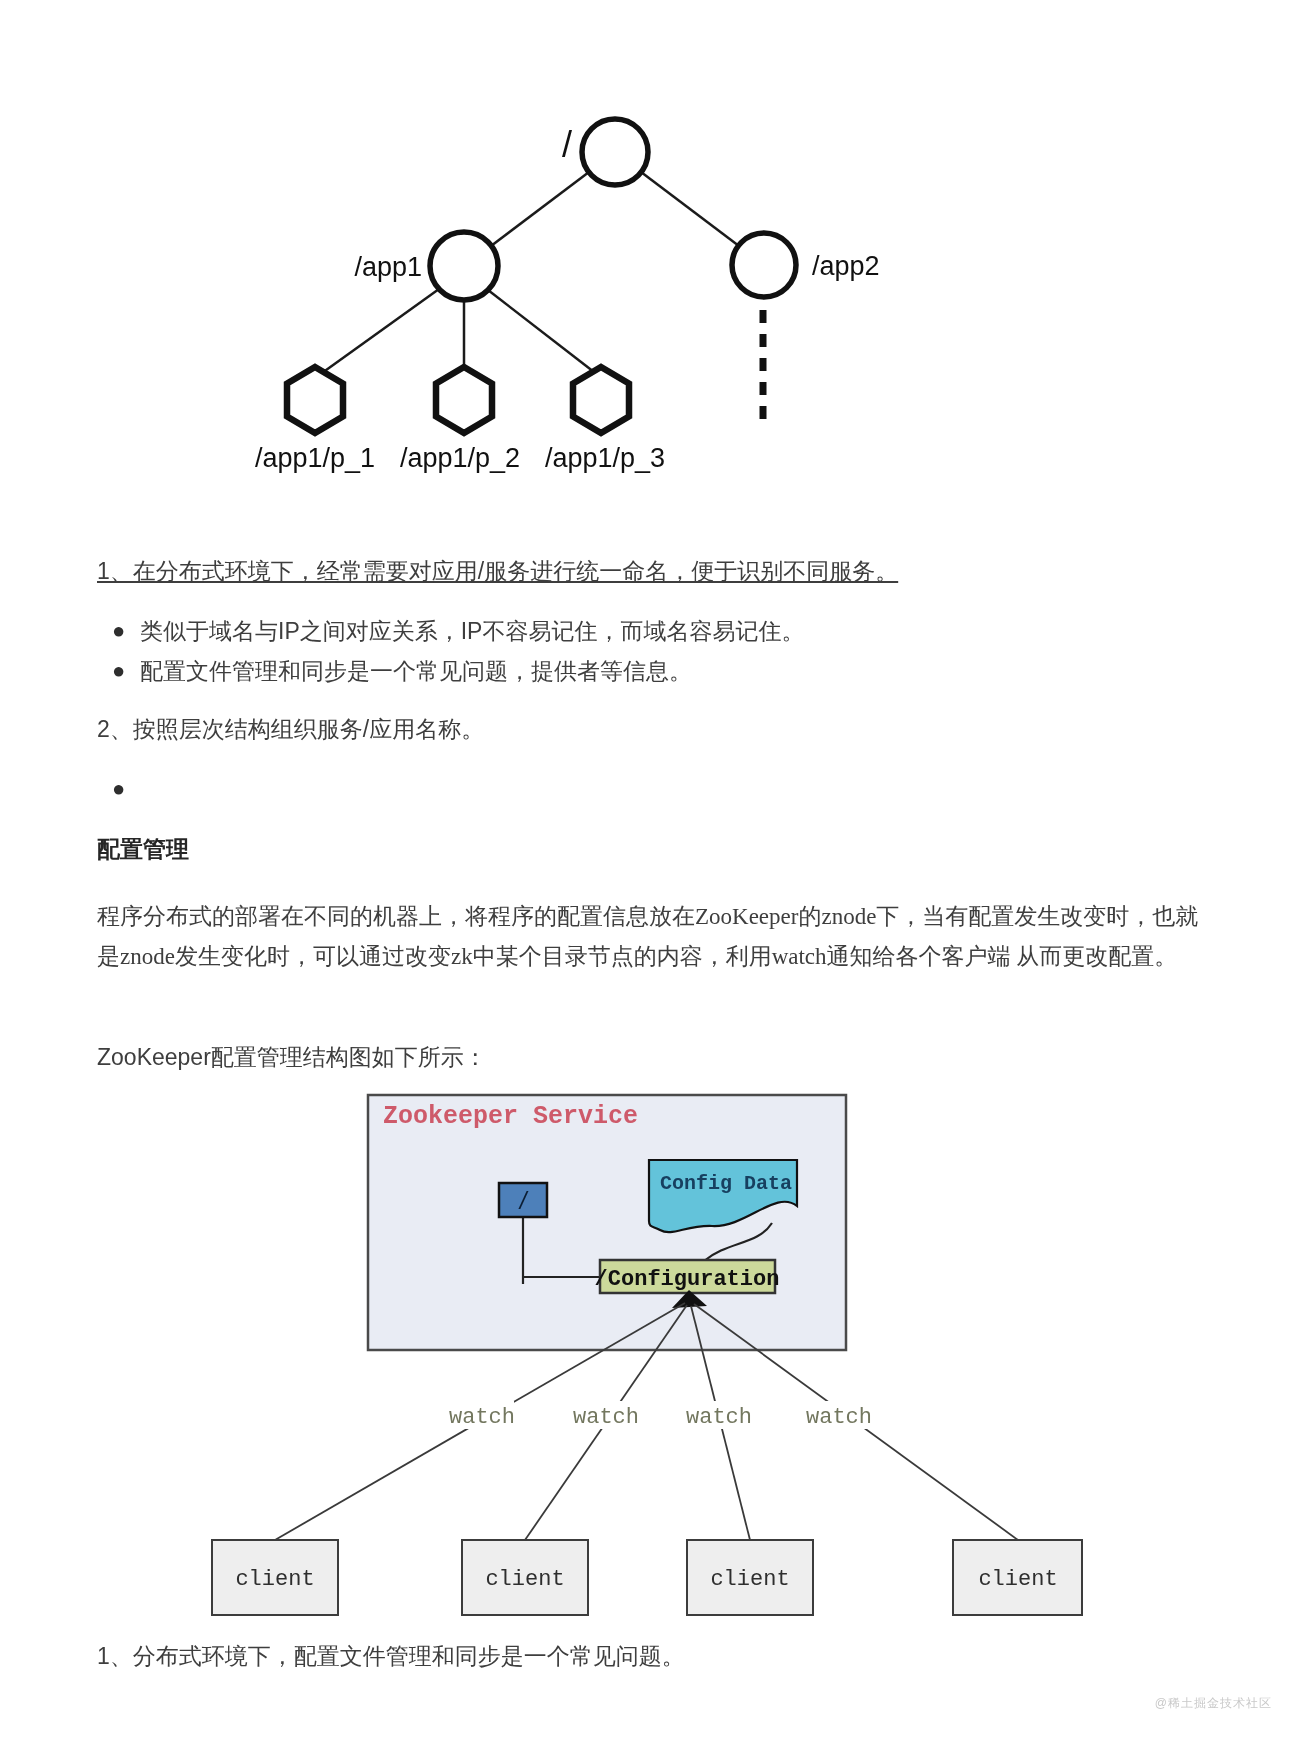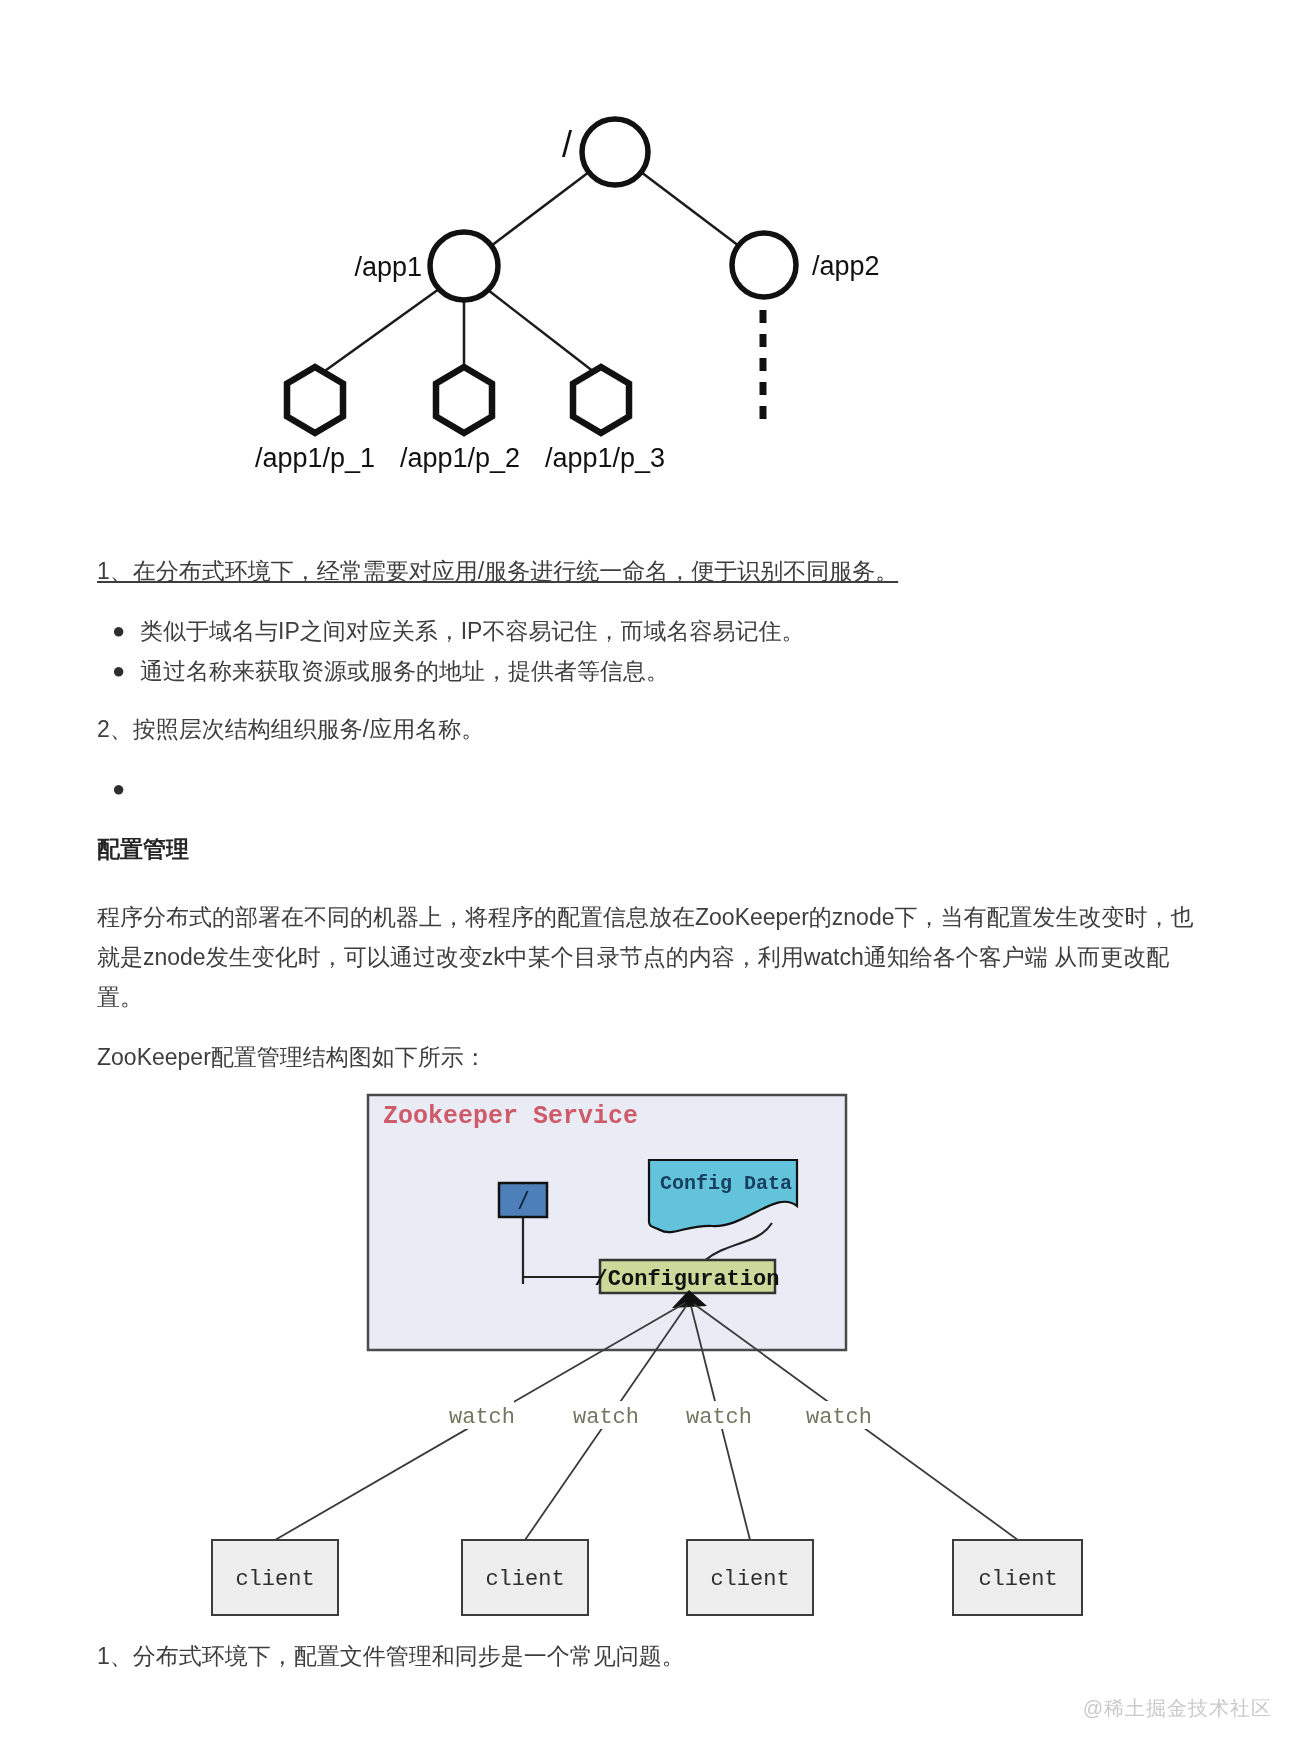--- a/index.html
+++ b/index.html
@@ -17,21 +17,21 @@
   .heading{font-weight:bold;color:#262626;}
   .bullet-row{
     position:absolute;left:112px;width:1100px;display:flex;align-items:flex-start;
     font-size:23px;line-height:34px;color:#3e3e3e;
   }
   .bullet-dot{
     width:28px;flex:0 0 28px;color:#2e2e2e;font-size:22px;line-height:34px;
   }
   .watermark{
     position:absolute;right:34px;top:1695px;
-    font-size:20px;color:#c9c9c9;letter-spacing:1px;
+    font-size:12px;color:#c9c9c9;letter-spacing:1px;
   }
   svg text{font-family:"Liberation Sans",sans-serif;}
   .mono{font-family:"Liberation Mono","DejaVu Sans Mono",monospace;}
 </style>
 </head>
 <body>
 
 <svg class="abs" style="left:250px;top:95px;" width="700" height="420" viewBox="0 0 700 420">
 
   <g stroke="#1b1b1b" stroke-width="2.5">
@@ -63,32 +63,32 @@
 </svg>
 
 <div class="txt" style="top:554px;text-decoration:underline;">1、在分布式环境下，经常需要对应用/服务进行统一命名，便于识别不同服务。</div>
 
 <div class="bullet-row" style="top:614px;">
   <span class="bullet-dot">●︎</span>
   <span>类似于域名与IP之间对应关系，IP不容易记住，而域名容易记住。</span>
 </div>
 <div class="bullet-row" style="top:654px;">
   <span class="bullet-dot">●︎</span>
-  <span>通过名称来获取资源或服务的地址，提供者等信息。</span>
+  <span>配置文件管理和同步是一个常见问题，提供者等信息。</span>
 </div>
 
 <div class="txt" style="top:712px;">2、按照层次结构组织服务/应用名称。</div>
 
 <div class="bullet-row" style="top:772px;">
   <span class="bullet-dot">●︎</span>
 </div>
 
 <div class="txt heading" style="top:832px;">配置管理</div>
 
-<div class="txt para" style="top:897px;">程序分布式的部署在不同的机器上，将程序的配置信息放在ZooKeeper的znode下，当有配置发生改变时，也就是znode发生变化时，可以通过改变zk中某个目录节点的内容，利用watch通知给各个客户端 从而更改配置。</div>
+<div class="txt para" style="top:897px;font-family:Liberation Serif, serif;">程序分布式的部署在不同的机器上，将程序的配置信息放在ZooKeeper的znode下，当有配置发生改变时，也就是znode发生变化时，可以通过改变zk中某个目录节点的内容，利用watch通知给各个客户端 从而更改配置。</div>
 
 <div class="txt" style="top:1032px;margin-top:8px;">ZooKeeper配置管理结构图如下所示：</div>
 
 <svg class="abs" style="left:180px;top:1085px;" width="940" height="545" viewBox="0 0 940 545">
 
   <rect x="188" y="10" width="478" height="255" fill="#e9ecf4" stroke="#4a4a4a" stroke-width="2.5"></rect>
   <text x="203" y="38" class="mono" font-size="25" font-weight="bold" fill="#ce5a6a">Zookeeper Service</text>
 
   <polyline points="343,132 343,199" fill="none" stroke="#222" stroke-width="2.2"></polyline>
   <polyline points="343,192 420,192" fill="none" stroke="#222" stroke-width="2.2"></polyline>

